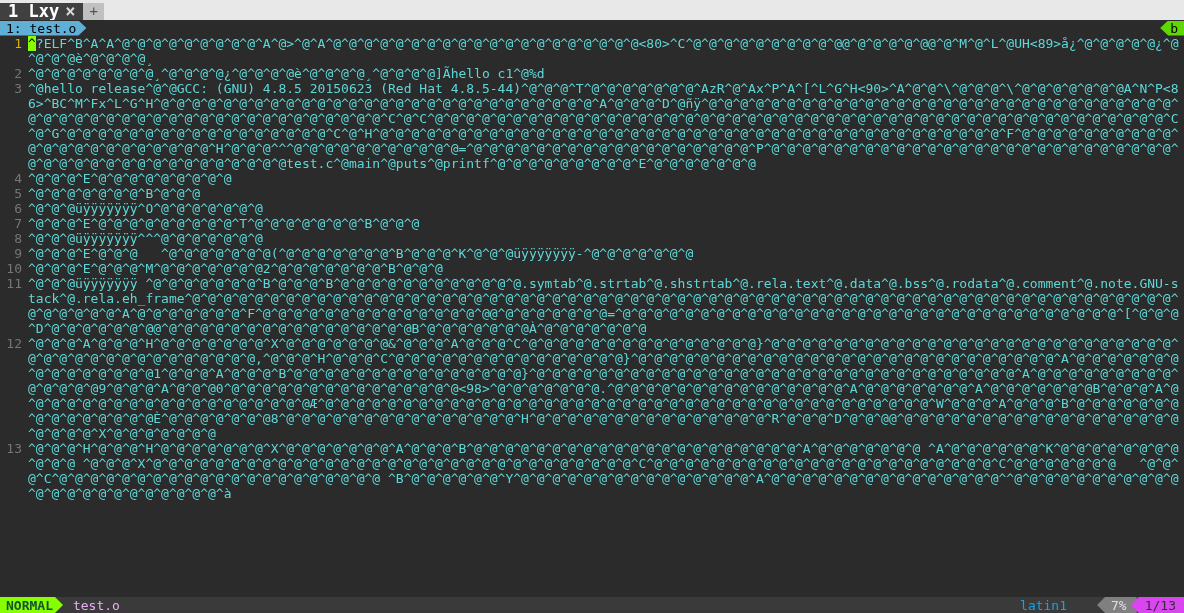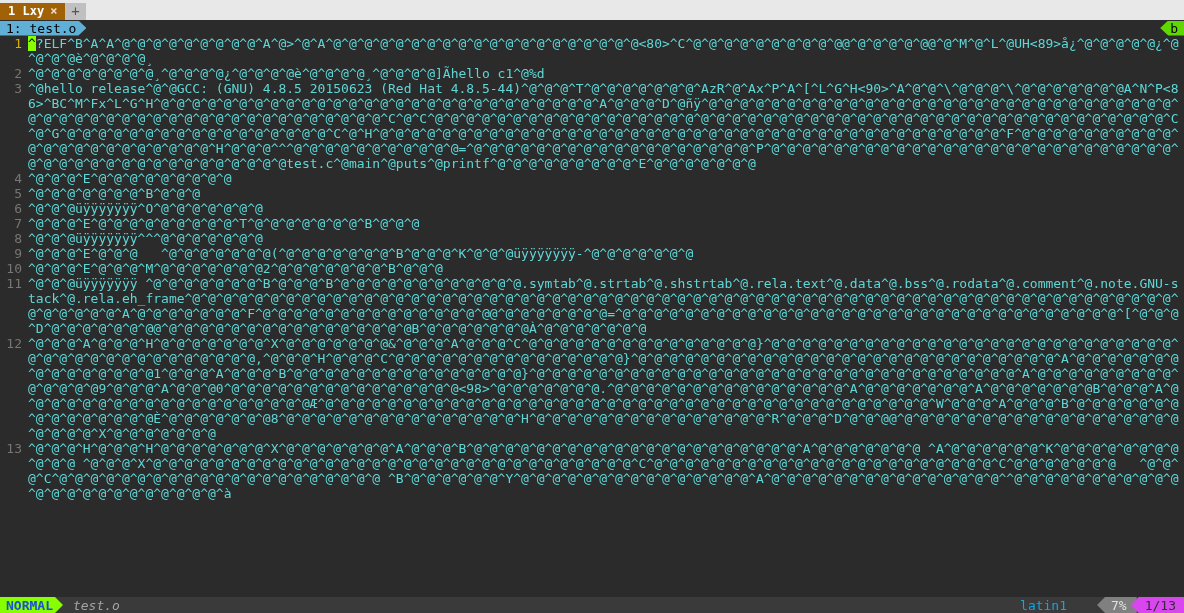--- a/index.html
+++ b/index.html
@@ -5,21 +5,21 @@
 * { margin:0; padding:0; box-sizing:border-box; }
 body {
   width:1184px; height:613px;
   background:#2b2b2b;
   font-family:"DejaVu Sans Mono","Consolas",monospace;
   font-size:13px; line-height:15px;
   overflow:hidden; color:#5fd7d7;
 }
 .titlebar { height:3px; background:#e8e8e8; }
 .tabrow { height:17px; background:#e8e8e8; display:flex; align-items:stretch; }
-.tab-active { background:#a16207; color:#fff; padding:0 8px; display:flex; align-items:center; font-size:12px; font-weight:bold; gap:6px; }
+.tab-active { background:#404040; color:#fff; padding:0 8px; display:flex; align-items:center; font-size:17px; font-weight:bold; gap:6px; }
 .tab-close { color:#fff; opacity:.8; }
 .tab-add { background:#c0c0c0; color:#555; padding:0 6px; display:flex; align-items:center; font-size:14px; }
 .buffer-line {
   height:16px; background:#2b2b2b; display:flex; align-items:center;
   position:relative;
 }
 .buffer-left {
   background:#5fafd7; color:#000; padding:0 10px 0 6px; font-weight:normal;
   clip-path:polygon(0 0,calc(100% - 8px) 0,100% 50%,calc(100% - 8px) 100%,0 100%);
   text-align:right;
@@ -39,25 +39,25 @@
   color:#767676;
 }
 .gutter.cur { color:#d7af00; }
 .code { flex:1; color:#5fd7d7; }
 .cursor { background:#87ff00; color:#000; }
 .statusbar {
   height:16px; display:flex; align-items:stretch;
   background:#3a3a3a; font-size:13px;
 }
 .mode {
-  background:#87ff00; color:#1d4ed8; font-weight:bold; padding:0 10px 0 6px;
+  background:#87ff00; color:#14532d; font-weight:bold; padding:0 10px 0 6px;
   display:flex; align-items:center;
   clip-path:polygon(0 0,calc(100% - 8px) 0,100% 50%,calc(100% - 8px) 100%,0 100%);
 }
-.fname { color:#a3a3a3; padding:0 10px; display:flex; align-items:center;font-style:italic; }
+.fname { color:#f0abfc; padding:0 10px; display:flex; align-items:center; }
 .spacer { flex:1; }
 .enc { color:#0ea5e9; padding:0 30px; display:flex; align-items:center; }
 .pct {
   background:#808080; color:#e0e0e0; padding:0 10px 0 14px;
   display:flex; align-items:center;
   clip-path:polygon(8px 0,100% 0,100% 100%,8px 100%,0 50%);
 }
 .pos {
   background:#d946ef; color:#303030; padding:0 8px 0 14px;
   display:flex; align-items:center;

